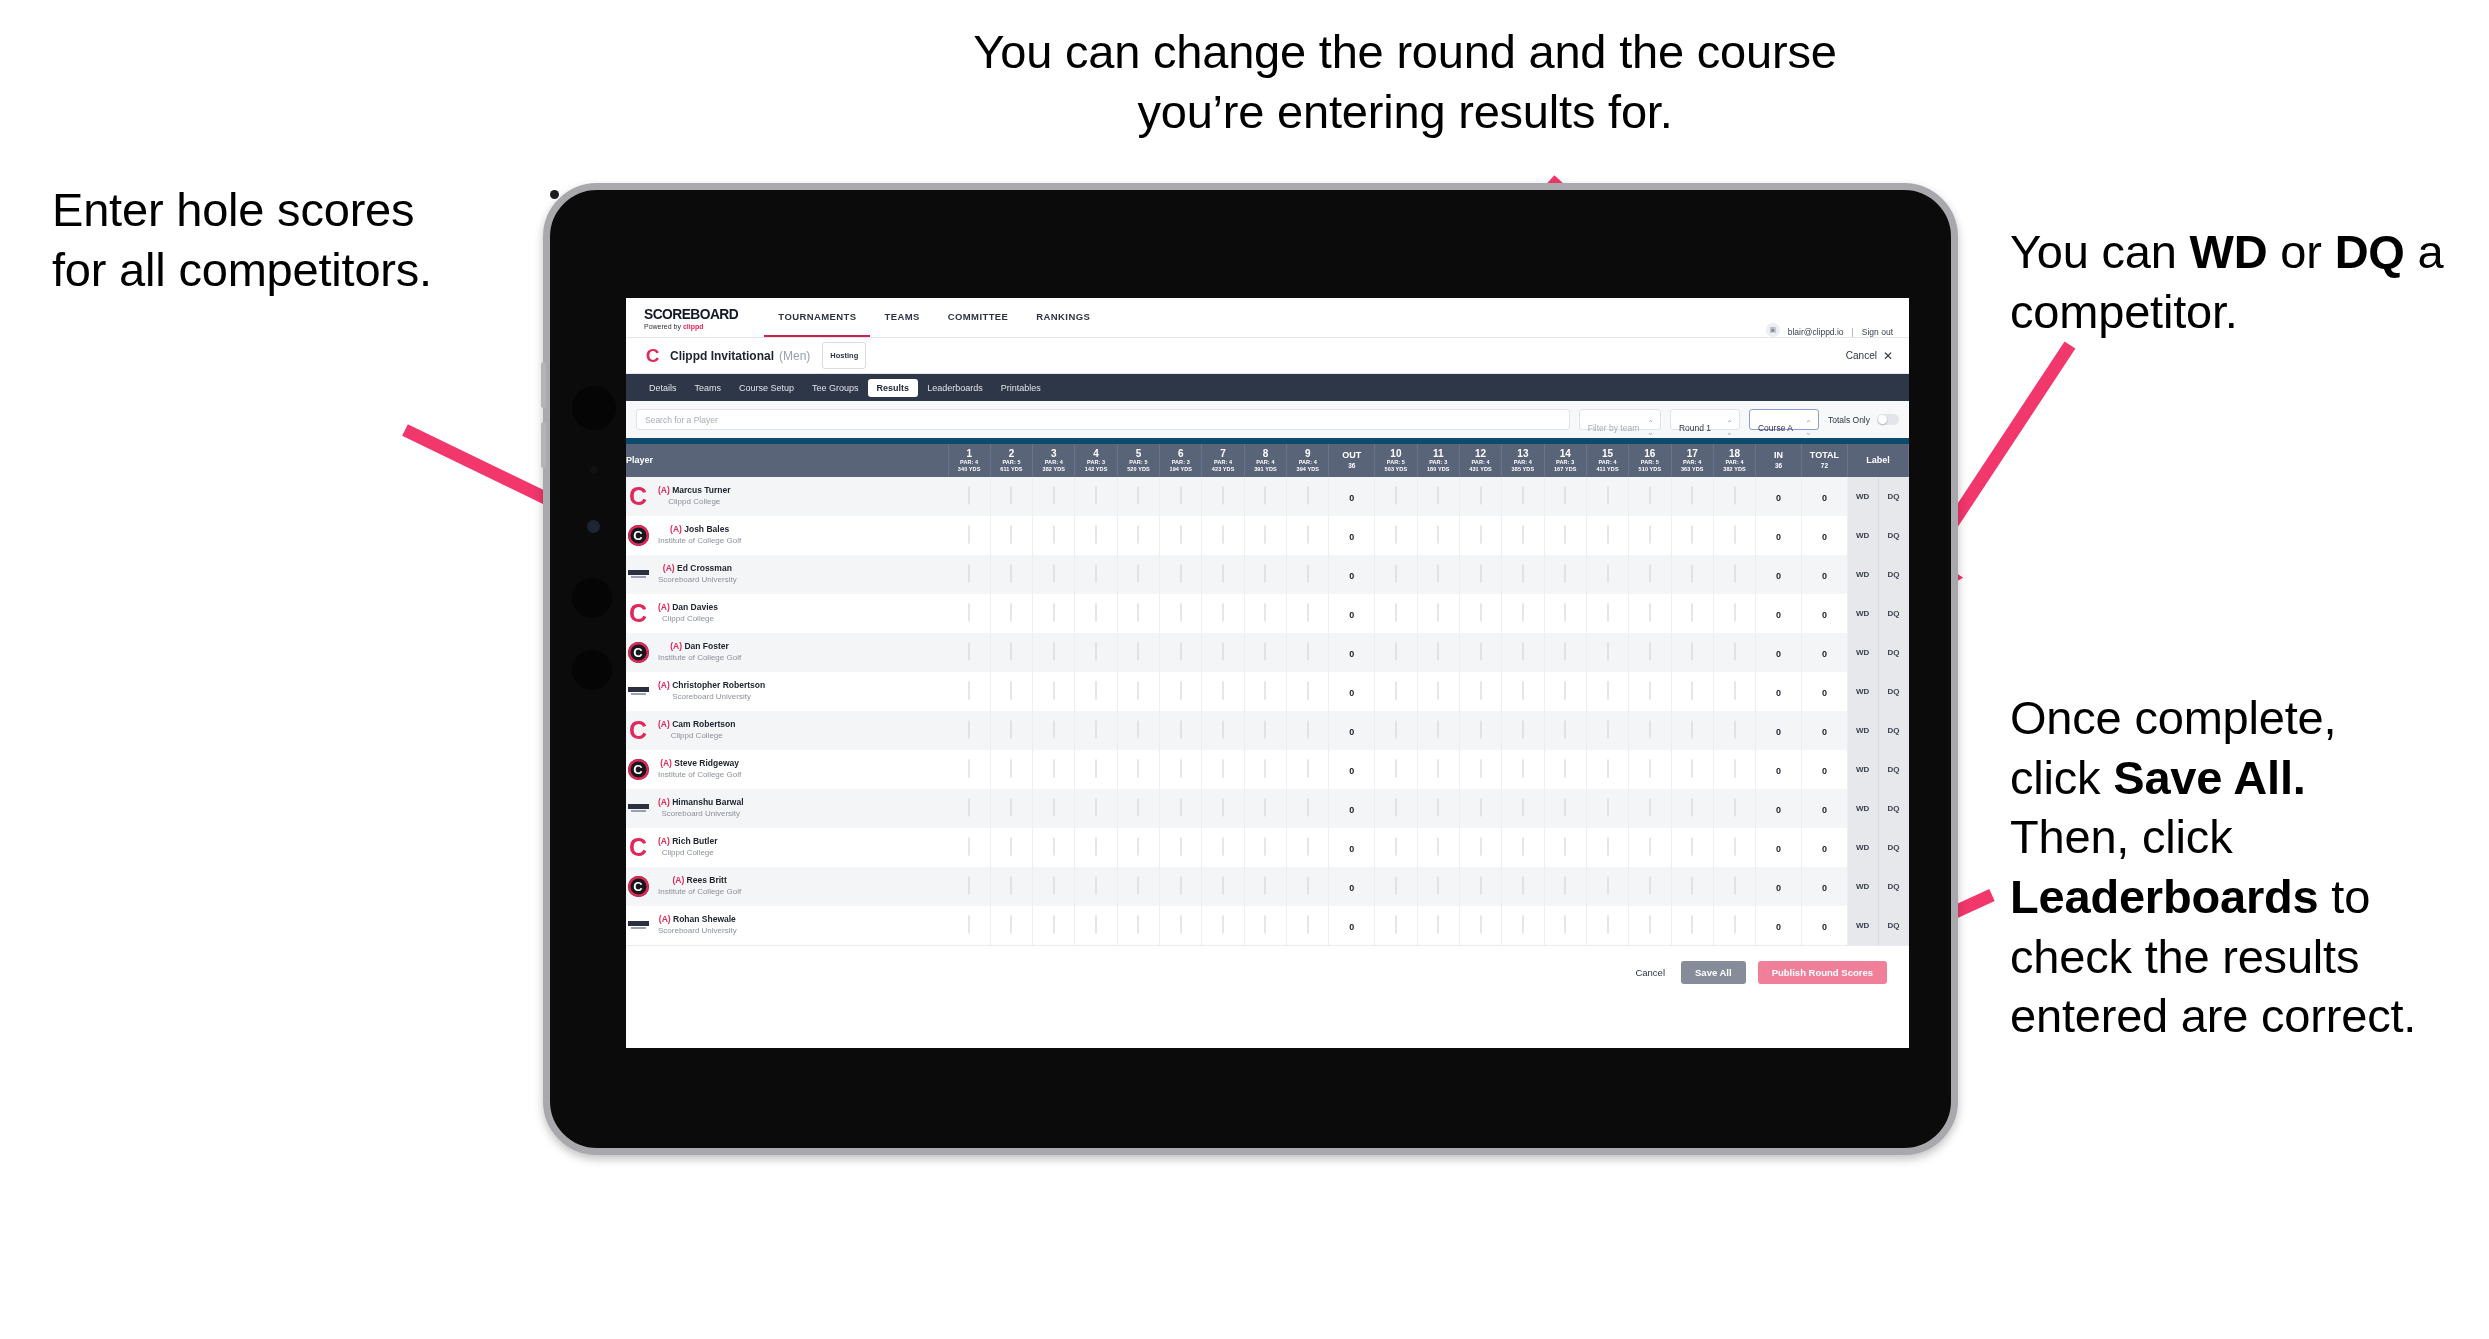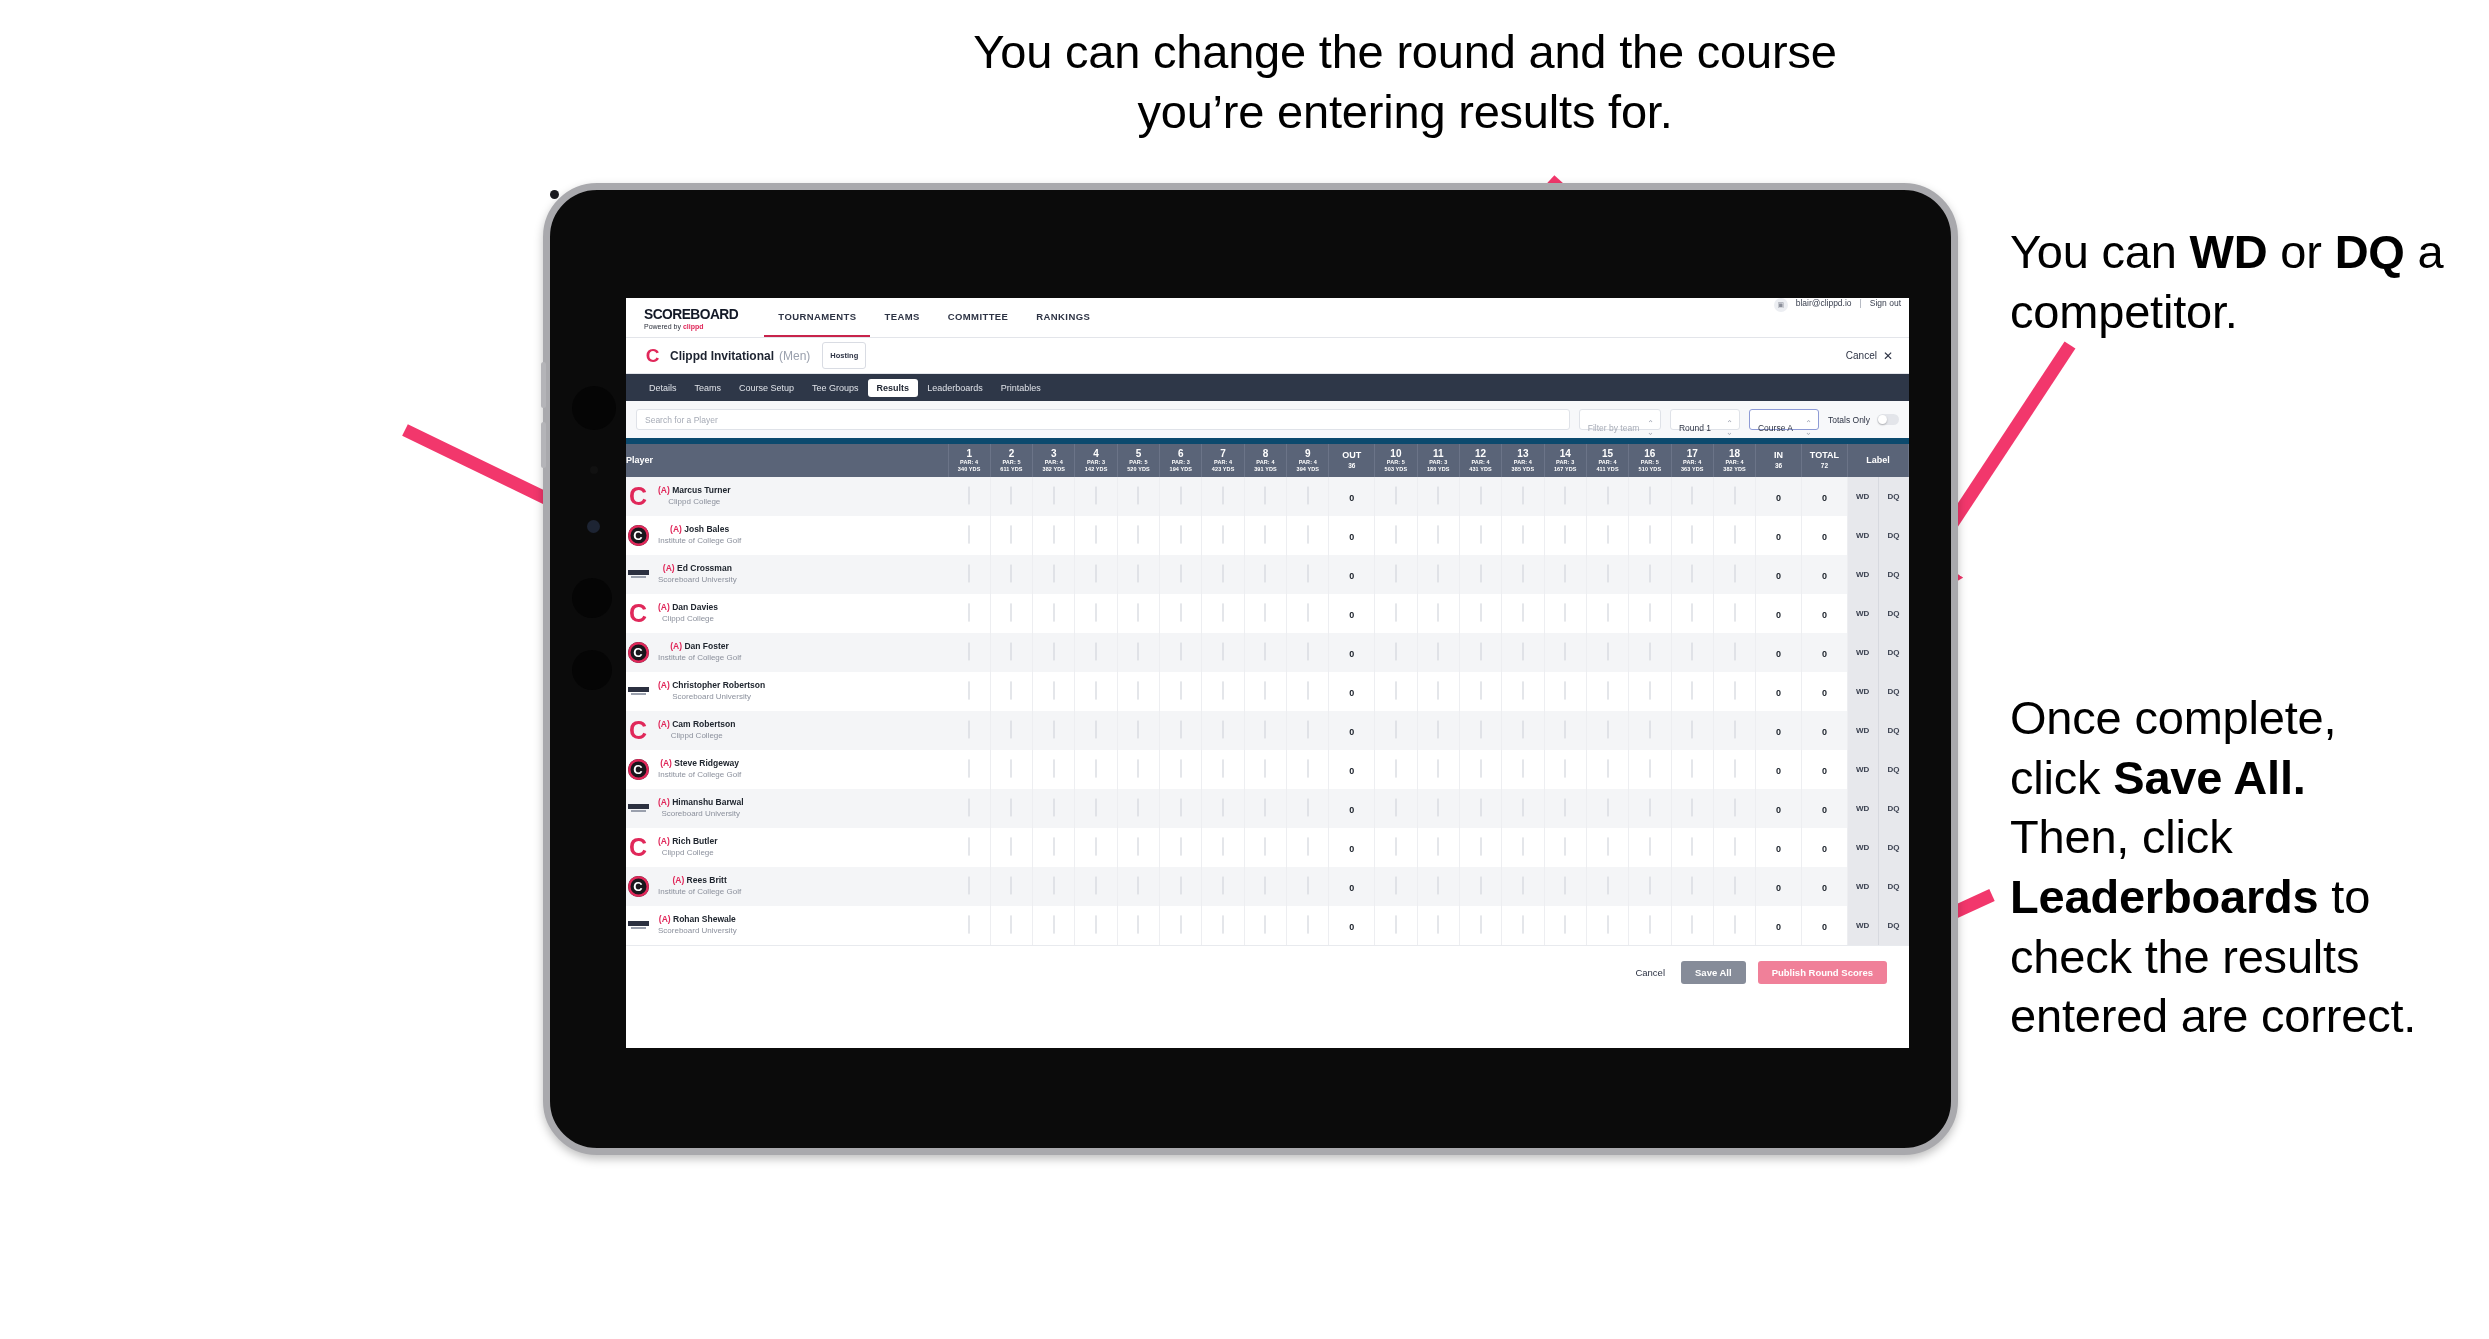--- a/index.html
+++ b/index.html
@@ -74,21 +74,21 @@
   }
   .brand-sub { font-size:7px; color:#2b2f3a; margin-top:1px; }
   .brand-sub span { color:#e0285a; font-weight:700; }
   .topnav-items { display:flex; align-items:stretch; }
   .topnav-item {
     display:flex; align-items:center; padding:0 14px;
     font-size:9.5px; font-weight:600; letter-spacing:.4px; color:#2d3344;
     border-bottom:2px solid transparent; cursor:pointer;
   }
   .topnav-item.active { border-bottom-color:#c8234b; }
-  .topnav-right { margin-left:auto; display:flex; align-items:flex-start; padding-right:8px; gap:8px; }
+  .topnav-right { margin-left:auto; display:flex; align-items:flex-end; padding-right:16px; gap:8px; }
   .avatar-chip {
     width:14px; height:14px; border-radius:50%; background:#eceef2;
     display:flex; align-items:center; justify-content:center;
     font-size:7px; color:#8b8f9a;
   }
   .topnav-right .email { font-size:8.5px; color:#3b4150; }
   .topnav-right .sep { font-size:8.5px; color:#9aa0ad; }
   .topnav-right .signout { font-size:8.5px; color:#3b4150; cursor:pointer; }
 
   
@@ -257,20 +257,21 @@
     <defs>
       <marker id="ah4" markerWidth="6" markerHeight="6" refX="2.2" refY="3" orient="auto">
         <path d="M0,0 L6,3 L0,6 z" fill="#f2376c"></path>
       </marker>
     </defs>
     <path d="M262,10 L40,112" stroke="#f2376c" stroke-width="13" fill="none" marker-end="url(#ah4)"></path>
   </svg>
 
   <div class="anno" id="anno-top">You can change the round and the course you’re entering results for.</div>
 
+  <div class="anno" id="anno-left">Enter hole scores for all competitors.</div>
 
   <div class="anno" id="anno-right-top">
     <span>You can </span><b>WD</b><span> or </span><b>DQ</b><span> a competitor.</span>
   </div>
 
   <div class="anno" id="anno-right-bottom">
     <span>Once complete,</span><br>
     <span>click </span><b>Save All.</b><br>
     <span>Then, click</span><br>
     <b>Leaderboards</b><span> to</span><br>

